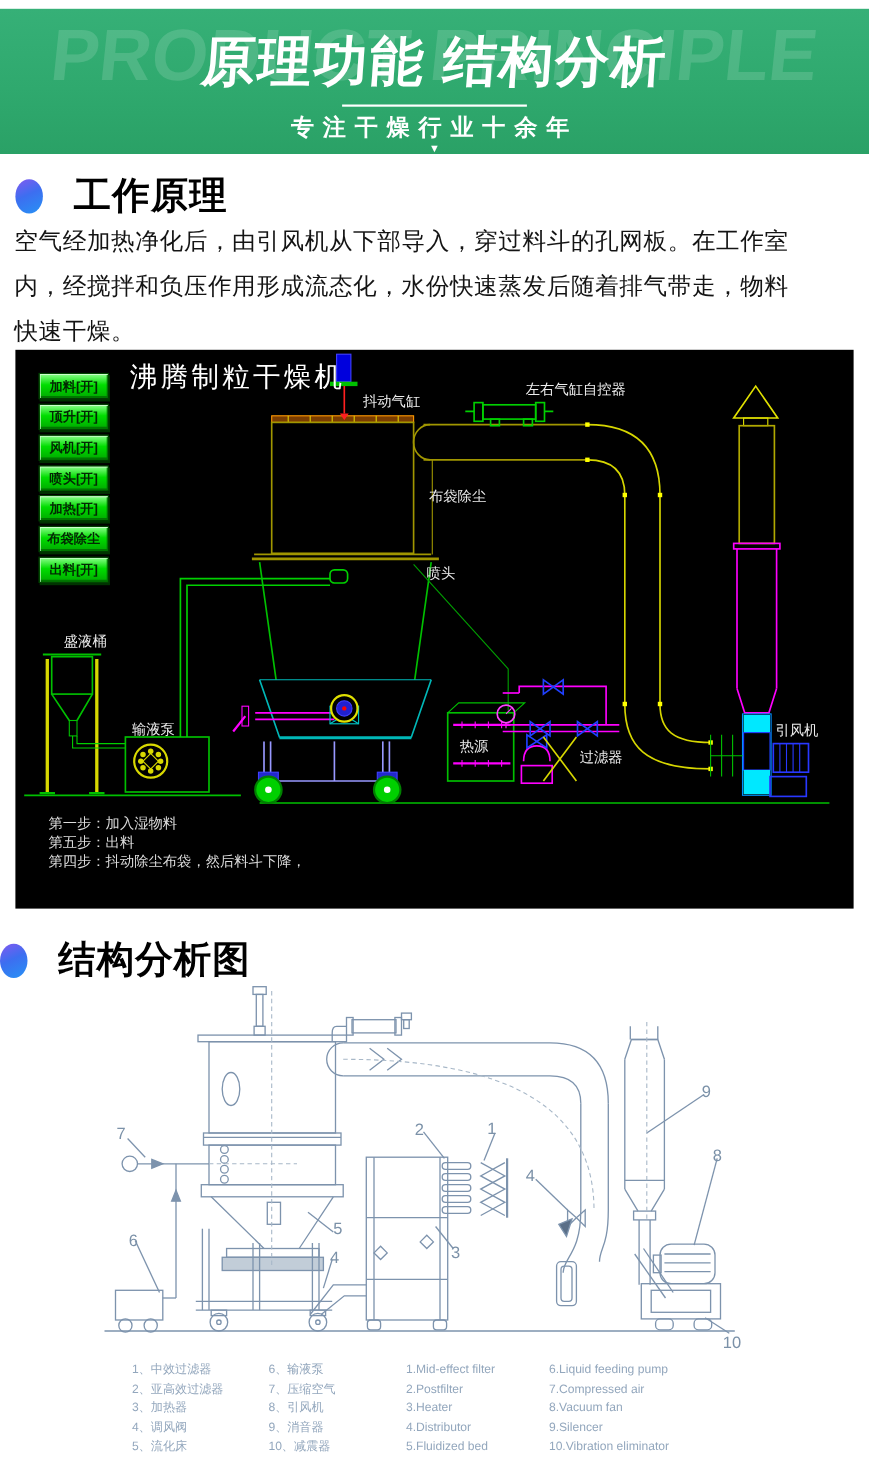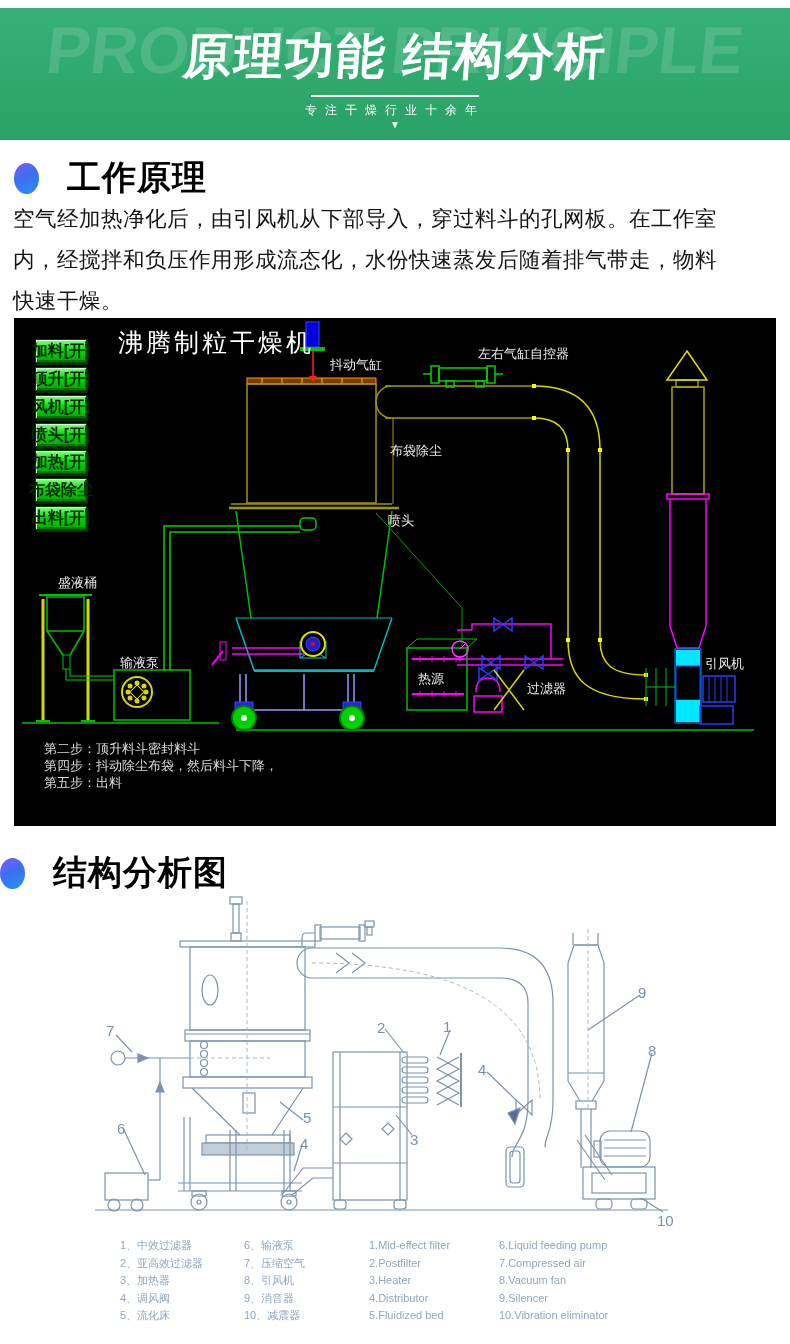--- a/index.html
+++ b/index.html
@@ -8,42 +8,42 @@
 
   
   .hdr{position:absolute;left:0;top:8px;width:790px;height:132px;
        background:linear-gradient(180deg,#36b077 0%,#2fa96e 55%,#2aa166 100%);
        overflow:hidden;text-align:center;color:#fff}
   .hdr .wm{position:absolute;left:50%;top:4px;transform:translateX(-50%) skewX(-6deg);
        font-size:66px;font-weight:900;letter-spacing:0px;color:rgba(255,255,255,.14);white-space:nowrap}
   .hdr .t{position:relative;margin:16px 0 0 0;font-size:49px;font-weight:900;
        transform:skewX(-4deg);letter-spacing:2px;white-space:nowrap}
   .hdr .ul{position:relative;width:168px;height:2px;background:#fff;margin:5px auto 5px}
-  .hdr .st{position:relative;font-size:12px;letter-spacing:8px;font-weight:400}
+  .hdr .st{position:relative;font-size:21px;letter-spacing:8px;font-weight:700}
   .hdr .ar{position:relative;font-size:10px;margin-top:1px;line-height:10px}
 
   
   .sec{position:absolute;display:flex;align-items:center}
   .bullet{width:25px;height:31px;border-radius:50%;
        background:linear-gradient(155deg,#7a5cf0 5%,#3d6ef0 45%,#2b8bf4 90%)}
   .sec .txt{margin-left:28px;font-size:34px;font-weight:900;color:#000;letter-spacing:1px;white-space:nowrap}
 
   .para{position:absolute;left:13px;top:199px;width:708px;font-size:21.5px;
         line-height:41px;color:#141414;letter-spacing:.5px}
 
   
   .hmi{position:absolute;left:14px;top:318px;width:762px;height:508px;background:#000}
   .hmi svg{position:absolute;left:0;top:0}
   .hmi-title{position:absolute;left:104px;top:8px;font-size:25px;font-weight:400;color:#fff;
         letter-spacing:3px;white-space:nowrap}
-  .hmi-btn{position:absolute;left:21px;width:52px;height:24px;box-sizing:border-box;
+  .hmi-btn{position:absolute;left:21px;width:64px;height:24px;box-sizing:border-box;
         background:linear-gradient(180deg,#8cff8c 0%,#00dd00 45%,#00a800 100%);
         border:1px solid #004400;
         box-shadow:inset 1px 1px 0 #ccffcc, inset -1px -2px 0 #007700, 1px 2px 0 #003300;
-        color:#032803;font-size:16px;font-weight:700;
+        color:#032803;font-size:12px;font-weight:700;
         display:flex;align-items:center;justify-content:center;white-space:nowrap}
   .lb{position:absolute;color:#ececec;font-size:13px;white-space:nowrap}
   .steps{position:absolute;left:30px;top:422px;color:#dcdcdc;font-size:13px;line-height:17px;white-space:nowrap}
 
   
   .struct{position:absolute;left:0;top:895px;width:790px;height:345px}
   .co{position:absolute;color:#7b91a8;font-size:15px;white-space:nowrap}
   .leg{position:absolute;top:1237px;font-size:11px;line-height:17.5px;color:#93a7bd;white-space:nowrap}
   #leg1{left:120px}#leg2{left:244px}#leg3{left:369px}#leg4{left:499px}
 </style>
@@ -265,23 +265,23 @@
     <span class="lb" style="left:464px;top:27px">左右气缸自控器</span>
     <span class="lb" style="left:376px;top:124px">布袋除尘</span>
     <span class="lb" style="left:374px;top:194px">喷头</span>
     <span class="lb" style="left:44px;top:256px">盛液桶</span>
     <span class="lb" style="left:106px;top:336px">输液泵</span>
     <span class="lb" style="left:404px;top:352px">热源</span>
     <span class="lb" style="left:513px;top:362px">过滤器</span>
     <span class="lb" style="left:691px;top:337px">引风机</span>
 
     <div class="steps">
-      <div>第二步：顶升料斗密封料斗</div>
+      <div>第一步：加入湿物料</div>
+      <div>第五步：出料</div>
       <div>第四步：抖动除尘布袋，然后料斗下降，</div>
-      <div>第五步：出料</div>
     </div>
   </div>
 
   <div class="sec" style="left:0;top:850px">
     <div class="bullet"></div>
     <div class="txt">结构分析图</div>
   </div>
 
   <div class="struct">
     <svg width="790" height="345" viewBox="0 0 790 345">

